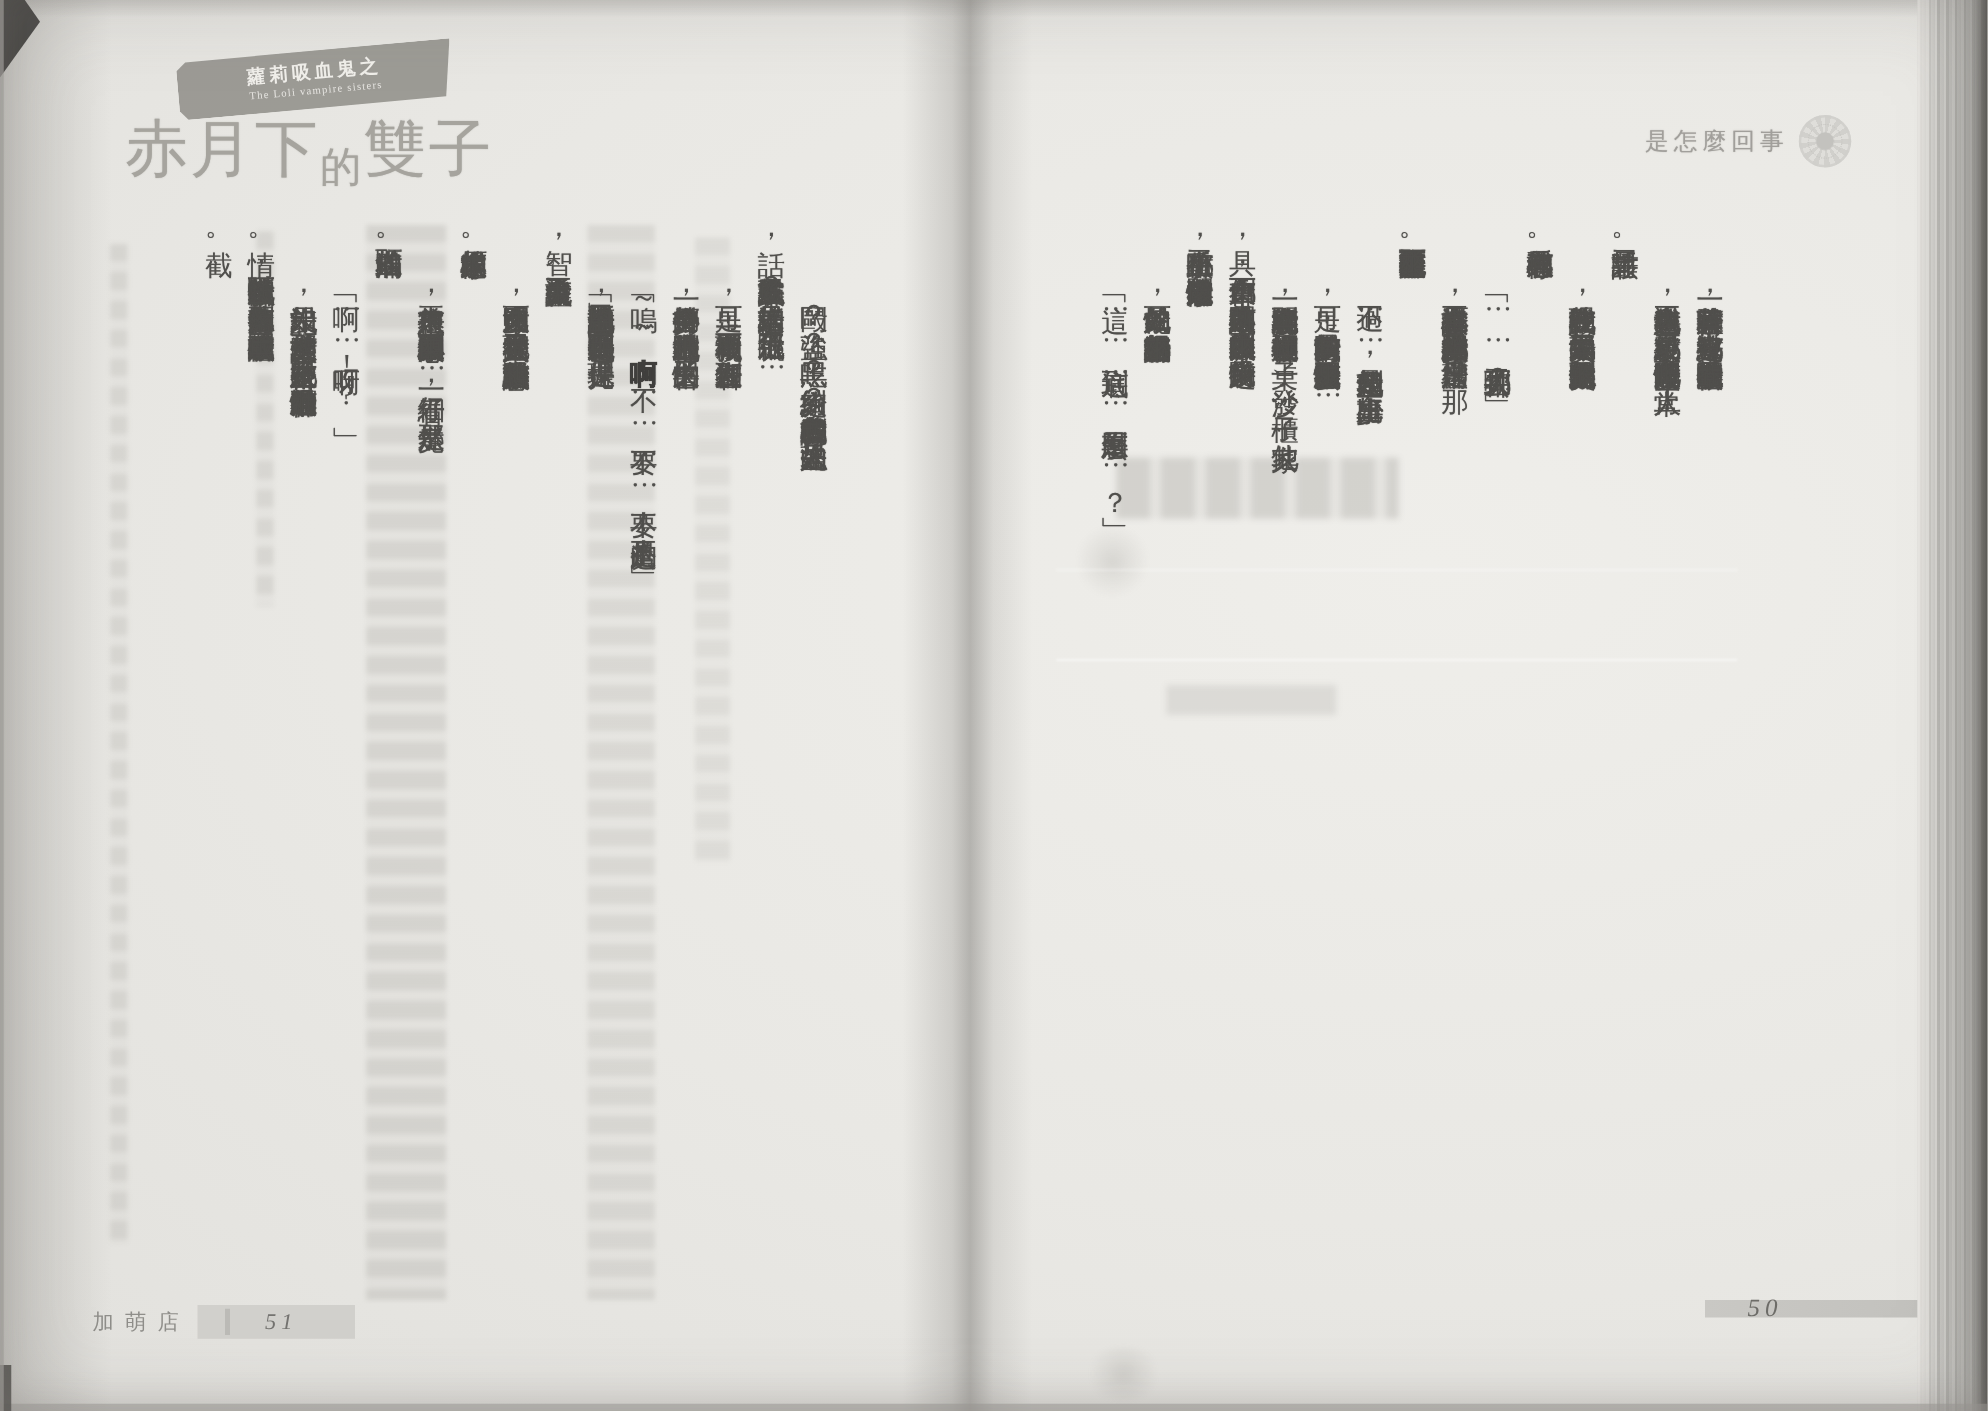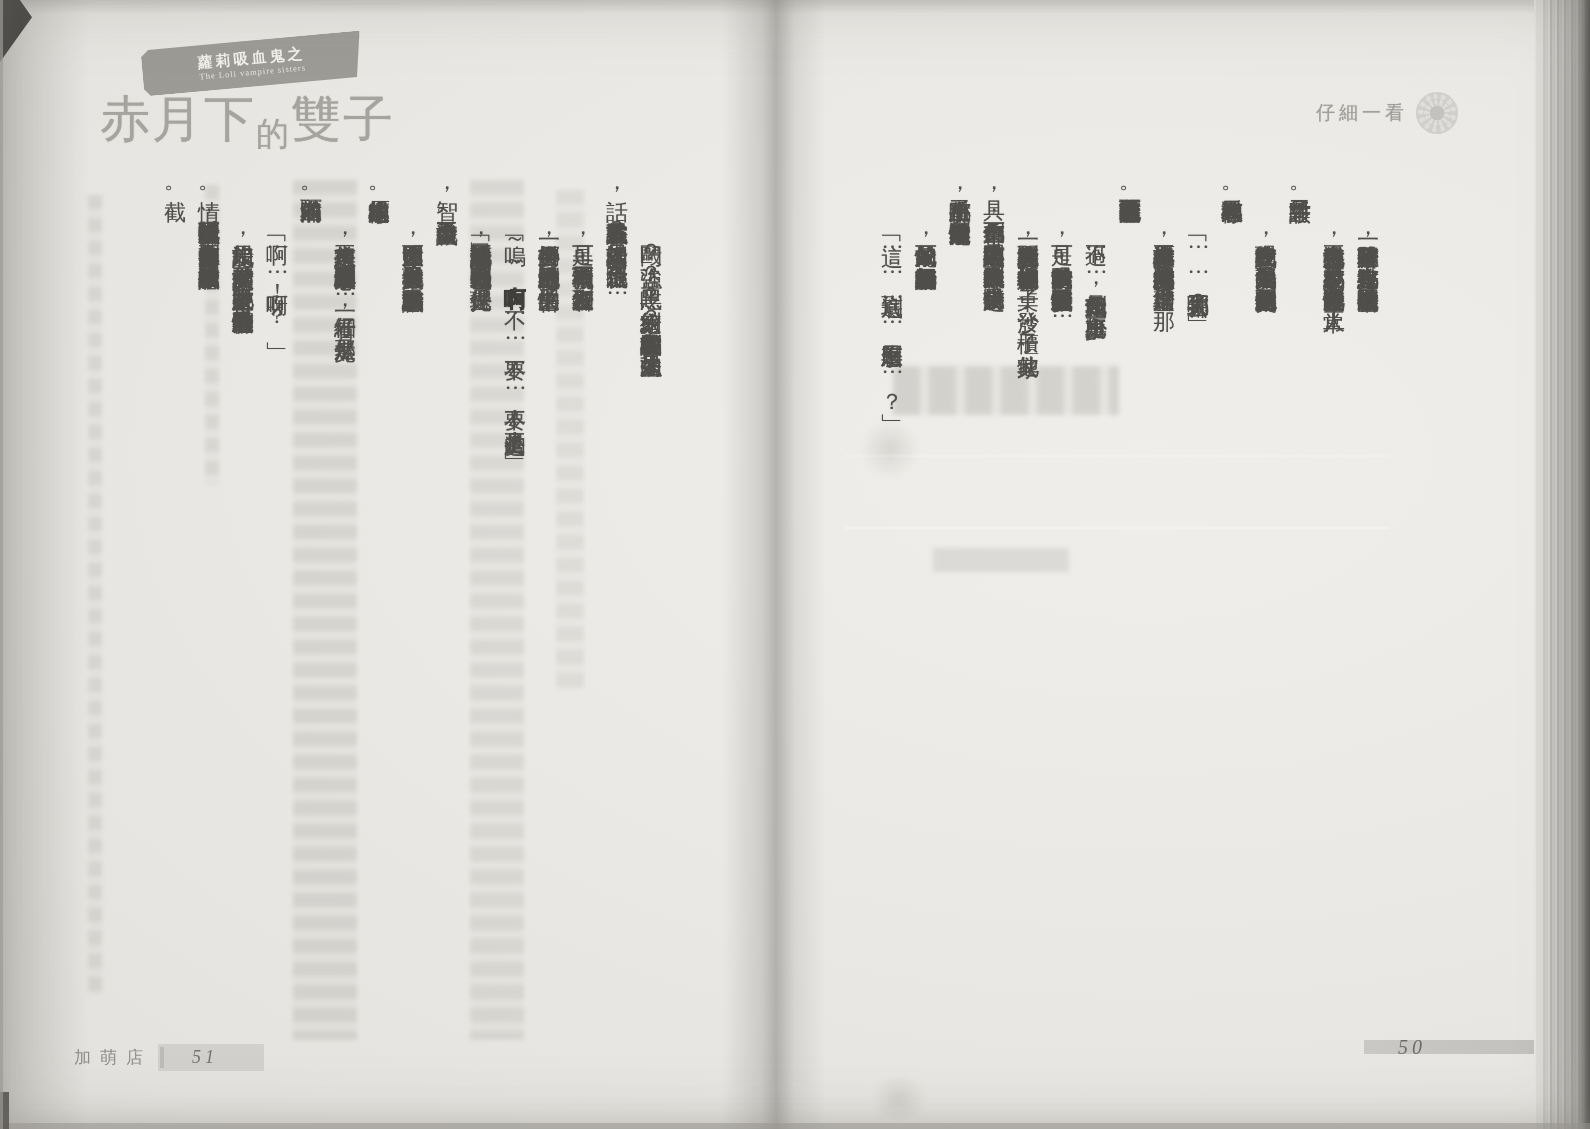--- a/index.html
+++ b/index.html
@@ -58,21 +58,21 @@
   .chapter-title{font-size:19px;letter-spacing:4px;color:#a19f9b;text-shadow:0 0 1px rgba(160,158,152,.7);}
   .flower{width:42px;height:42px;border-radius:50%;position:relative;opacity:.75;
     background:repeating-conic-gradient(#c9c8c4 0 14deg,#dcdbd7 14deg 28deg);
     box-shadow:inset 0 0 0 2px rgba(200,199,195,.9);}
   .flower::before{content:"";position:absolute;inset:7px;border-radius:50%;
     border:1px dotted #bdbcb8;background:radial-gradient(circle,#b6b5b1 0 38%,transparent 40%);}
   
   .footer-left{position:absolute;left:74px;top:1044px;display:flex;align-items:center;}
   .shop{font-size:17px;letter-spacing:9px;color:#8f8e8a;}
   .band-l{position:relative;margin-left:6px;width:106px;height:27px;background:#d1d0cc;
-    display:flex;align-items:center;}
+    display:flex;align-items:center;padding-left:20px;}
   .band-l .bar{width:4px;height:21px;background:#bcbbb7;margin-left:2px;}
   .band-l .pn{font-size:18px;font-style:italic;color:#747370;letter-spacing:4px;margin-left:28px;}
   .band-r{position:absolute;left:1364px;top:1040px;width:226px;height:14px;
     background:linear-gradient(90deg,#c9c8c4,#c3c2be 70%,#bdbcb8);display:flex;align-items:center;}
   .band-r .pn{font-size:20px;font-style:italic;color:#6d6c68;letter-spacing:4px;margin-left:34px;}
   
   .bleed{position:absolute;filter:blur(2.2px);opacity:.4;pointer-events:none;}
   .strip{background:repeating-linear-gradient(180deg, rgba(146,144,138,.5) 0 14px, rgba(146,144,138,.14) 14px 23px);}
   .hband{background:repeating-linear-gradient(90deg, rgba(124,122,116,.55) 0 27px, rgba(124,122,116,.18) 27px 36px);filter:blur(2.6px);opacity:.42;}
   .blob{border-radius:50%;background:radial-gradient(circle, rgba(150,148,142,.5), rgba(150,148,142,0) 70%);filter:blur(2px);opacity:.5;}
@@ -135,21 +135,21 @@
 
     <div class="footer-left">
       <span class="shop">加萌店</span>
       <span class="band-l">
         <span class="bar"></span>
         <span class="pn">51</span>
       </span>
     </div>
 
     <div class="chapter-header">
-      <span class="chapter-title">仔細一看</span>
+      <span class="chapter-title">是怎麼回事</span>
       <span class="flower"></span>
     </div>
 
     <div id="right-text" class="pagetext">
         <div class="tline indent"><span>蘇菲雅家裡昏暗一片，連一點光線都沒有，就像是被黑暗所吞噬的空間。</span></div>
         <div class="tline indent"><span>不過這也在我意料之內，都已經凌晨一點多了，開著燈沒睡反而才奇怪吧？正常人</span></div>
         <div class="tline"><span>早該睡了才對。</span></div>
         <div class="tline indent"><span>現在讓我比較在意的，是那太過安靜的氣氛，就像是派對開到一半突然停止似的，</span></div>
         <div class="tline"><span>有種異樣的違和感。</span></div>
         <div class="tline indent"><span>「……人都到哪去了？」</span></div>

